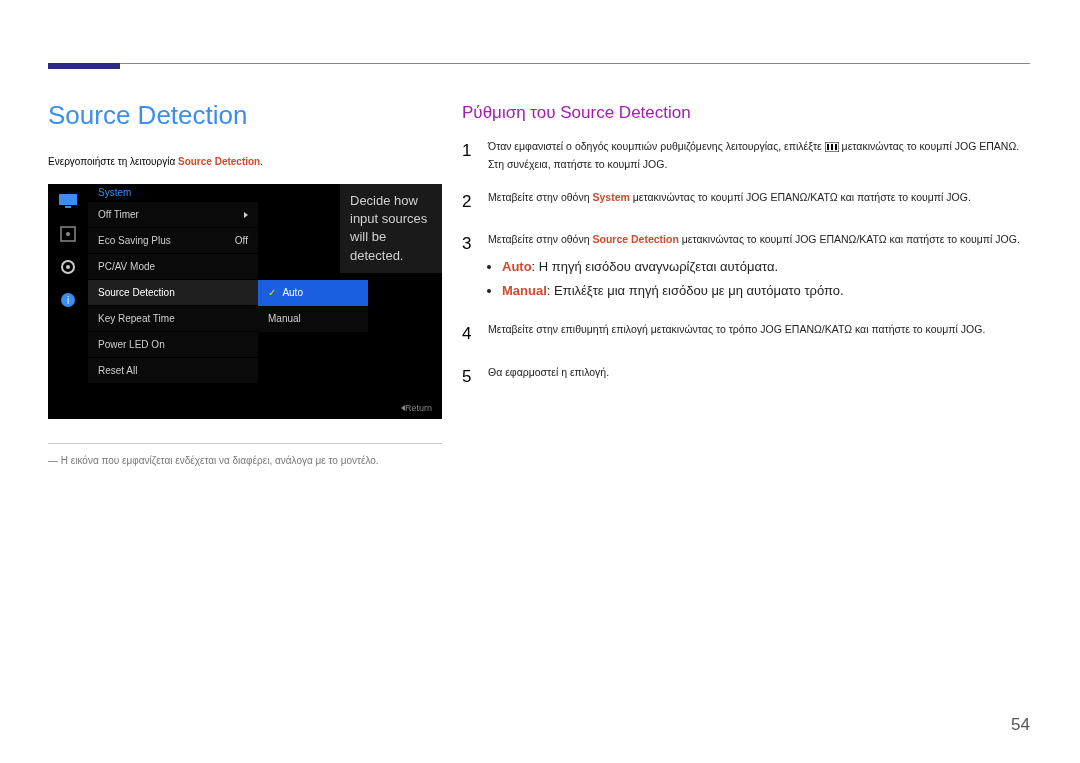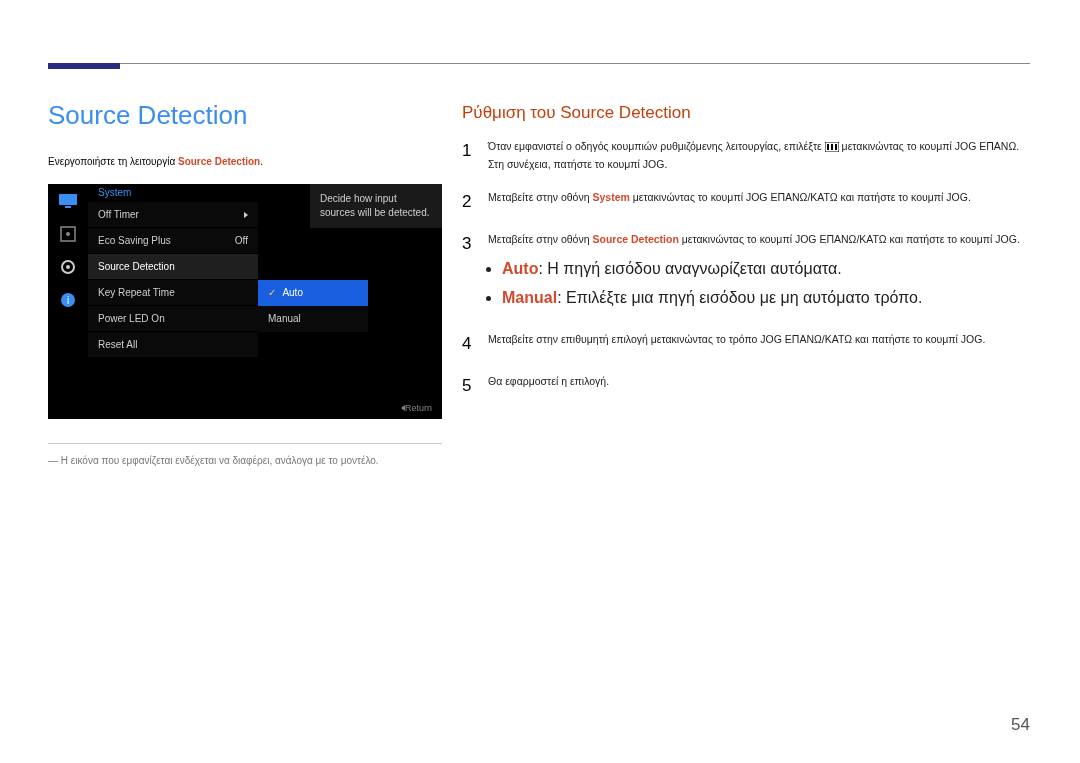--- a/index.html
+++ b/index.html
@@ -20,37 +20,37 @@
   .osd-header-title { position: absolute; left: 10px; top: 3px; font-size: 10px; color: #3a8ef0; }
   .osd-menu { position: absolute; left: 40px; top: 18px; width: 170px; }
   .osd-row { height: 26px; line-height: 26px; padding: 0 10px; font-size: 10px; color: #cfcfcf; display: flex; justify-content: space-between; align-items: center; background: #0a0a0a; border-bottom: 1px solid #000; }
   .osd-row.selected { background: #1f1f1f; color: #fff; }
   .osd-row .val { color: #cfcfcf; font-size: 10px; }
   .chevron { width: 0; height: 0; border-top: 3px solid transparent; border-bottom: 3px solid transparent; border-left: 4px solid #cfcfcf; }
   .osd-sub { position: absolute; left: 210px; top: 96px; width: 110px; }
   .osd-sub-row { height: 26px; line-height: 26px; padding: 0 10px; font-size: 10px; color: #cfcfcf; background: #0a0a0a; display: flex; align-items: center; gap: 6px; }
   .osd-sub-row.selected { background: #1a5fe0; color: #fff; }
   .check { color: #ffcf33; font-size: 10px; }
-  .osd-desc { position: absolute; right: 0; top: 0; width: 132px; padding: 8px 10px; background: #1a1a1a; color: #cfcfcf; font-size: 10px; line-height: 1.4; }
+  .osd-desc { position: absolute; right: 0; top: 0; width: 102px; padding: 8px 10px; background: #1a1a1a; color: #cfcfcf; font-size: 13px; line-height: 1.4; }
   .osd-footer { position: absolute; right: 10px; bottom: 6px; font-size: 9px; color: #888; display: flex; align-items: center; }
   .tri-left { width: 0; height: 0; border-top: 3px solid transparent; border-bottom: 3px solid transparent; border-right: 4px solid #888; }
 
   .caption-rule { position: absolute; top: 443px; left: 48px; width: 394px; border-top: 1px solid #ccc; }
   .caption { position: absolute; top: 455px; left: 48px; font-size: 10px; color: #777; }
   .caption::before { content: "― "; }
 
-  .right-title { position: absolute; top: 103px; left: 462px; font-size: 17px; color: #c2410c; font-weight: 400; }
+  .right-title { position: absolute; top: 103px; left: 462px; font-size: 17px; color: #a21caf; font-weight: 400; }
   .steps { position: absolute; top: 138px; left: 462px; width: 574px; }
   .step { display: flex; gap: 14px; margin-bottom: 16px; font-size: 10.5px; color: #222; line-height: 1.55; }
   .stepnum { font-size: 17px; color: #000; width: 12px; flex-shrink: 0; font-weight: 400; }
   .stepbody { flex: 1; }
   .stepbody .strong-orange { color: #d24a2b; font-weight: 600; }
   .inline-icon { display: inline-block; vertical-align: -2px; }
   .bullets { margin: 10px 0 0 0; padding-left: 14px; }
-  .bullets li { font-size: 16px; color: #222; margin-bottom: 4px; list-style: disc; }
+  .bullets li { font-size: 13px; color: #222; margin-bottom: 4px; list-style: disc; }
   .bullets li .strong-orange { color: #d24a2b; font-weight: 600; }
 
   .pagenum { position: absolute; right: 50px; bottom: 28px; font-size: 17px; color: #555; }
 </style>
 </head>
 <body>
 
 <div class="page">
 
   <div class="topbar">
@@ -95,20 +95,23 @@
     </div>
     <div class="osd-desc">Decide how input sources will be detected.</div>
     <div class="osd-menu">
       <div class="osd-row">
         <span>Off Timer</span>
         <span class="chevron"></span>
       </div>
       <div class="osd-row">
         <span>Eco Saving Plus</span>
         <span class="val">Off</span>
+      </div>
+      <div class="osd-row">
+        <span>PC/AV Mode</span>
       </div>
       <div class="osd-row selected">
         <span>Source Detection</span>
       </div>
       <div class="osd-row">
         <span>Key Repeat Time</span>
       </div>
       <div class="osd-row">
         <span>Power LED On</span>
       </div>

